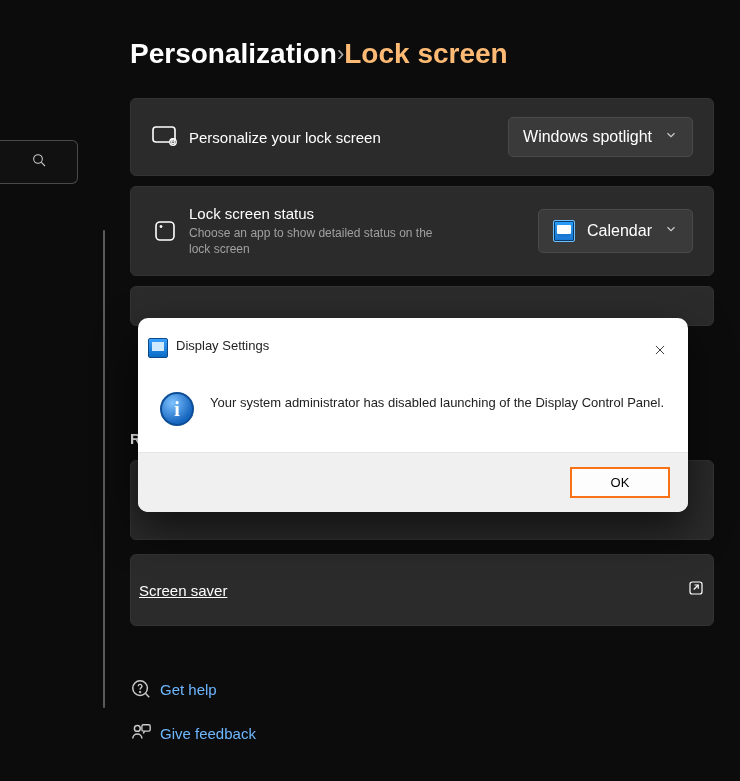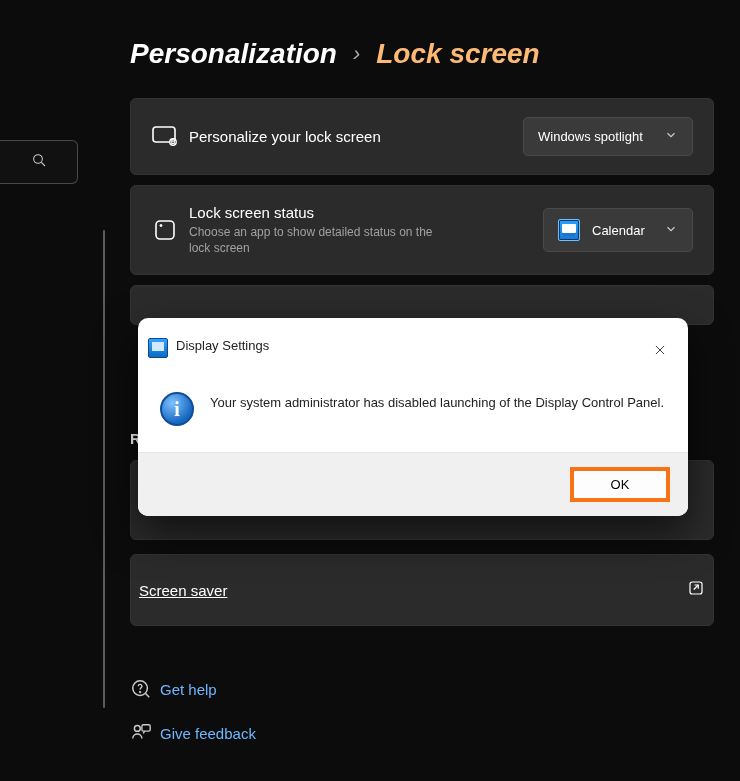--- a/index.html
+++ b/index.html
@@ -11,23 +11,21 @@
     color: #ffffff;
     position: relative;
     overflow: hidden;
   }
   .breadcrumb {
     position: absolute;
     left: 130px;
     top: 38px;
     display: flex;
     align-items: center;
-    gap: 16px;
     font-size: 28px;
-    font-style: italic;
   }
   .breadcrumb .parent { font-weight: 600; color: #fff; }
   .breadcrumb .sep { color: #aaa; font-size: 22px; }
   .breadcrumb .current { font-weight: 700; color: #fdba74; }
 
   .search-box {
     position: absolute;
     left: 0;
     top: 140px;
     width: 78px;
@@ -77,21 +75,21 @@
   .card.tall { min-height: 88px; }
 
   .dropdown {
     background: #3a3a3a;
     border: 1px solid #4a4a4a;
     border-radius: 5px;
     padding: 10px 14px;
     display:flex;
     align-items:center;
     gap:12px;
-    font-size: 13px;
+    font-size: 16px;
     color:#fff;
     min-width: 170px;
     cursor: pointer;
   }
   .dropdown.calendar { min-width: 150px; }
   .dropdown .chev { margin-left:auto; }
   .chev svg { width:14px; height:14px; stroke:#ccc; fill:none; }
   .cal-icon {
     width:22px; height:22px;
     background: linear-gradient(#2aa0ff,#1976d2);
@@ -217,21 +215,21 @@
     background:#f0f0f0;
     padding: 14px 18px;
     display:flex;
     justify-content:flex-end;
     border-top:1px solid #e5e5e5;
   }
   .dialog-footer button {
     min-width: 100px;
     padding: 6px 22px;
     background:#fdfdfd;
-    border:4px solid #f97316;
+    border:2px solid #f97316;
     font-size:13px;
     cursor:pointer;
   }
 </style>
 </head>
 <body>
 
 <div class="breadcrumb">
   <span class="parent">Personalization</span>
   <span class="sep">›</span>

